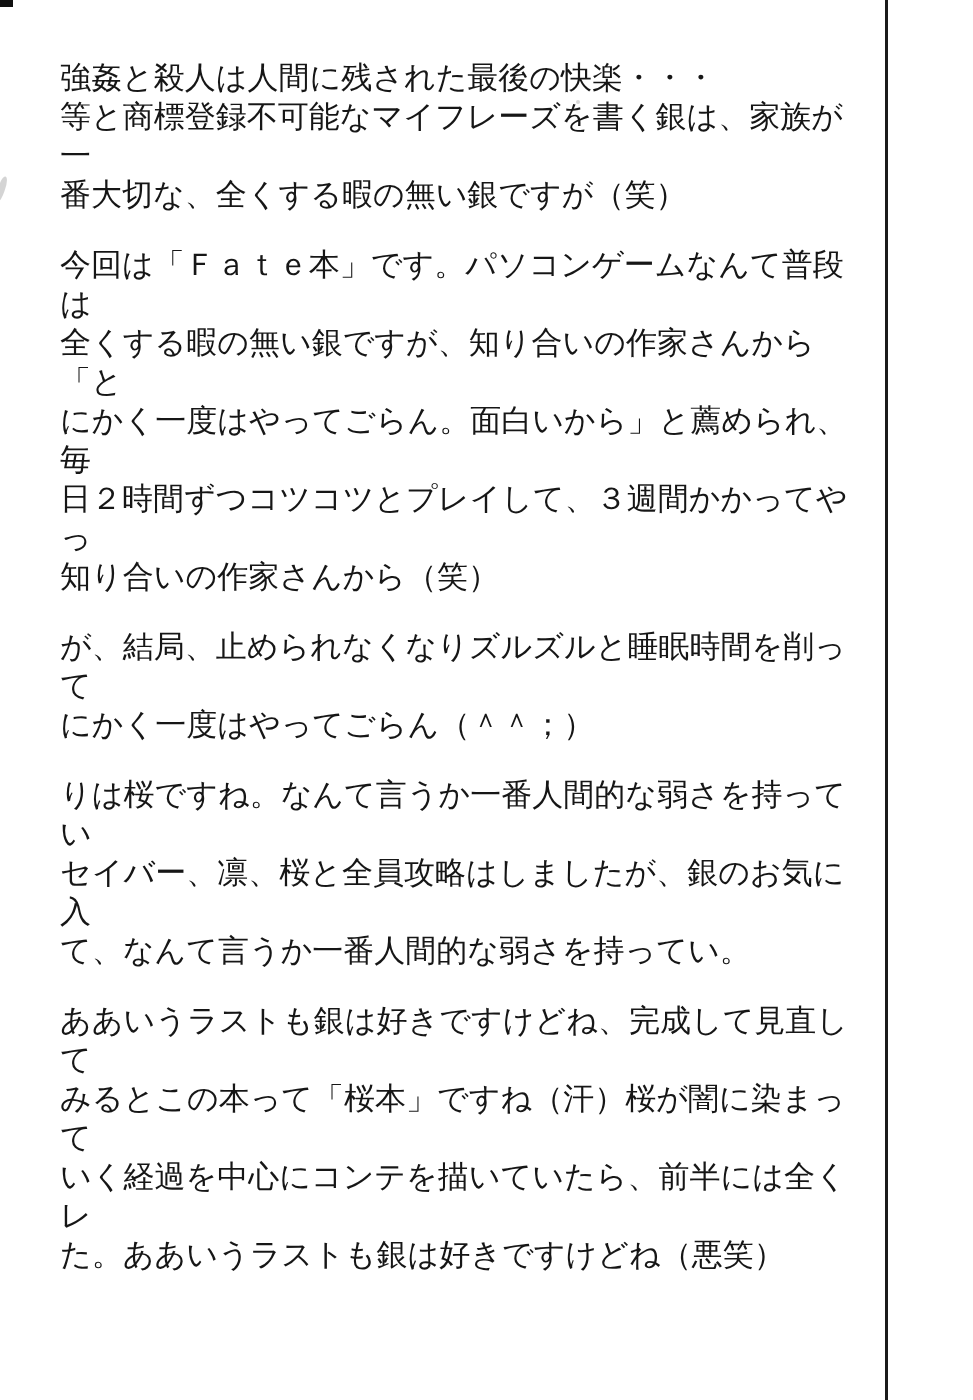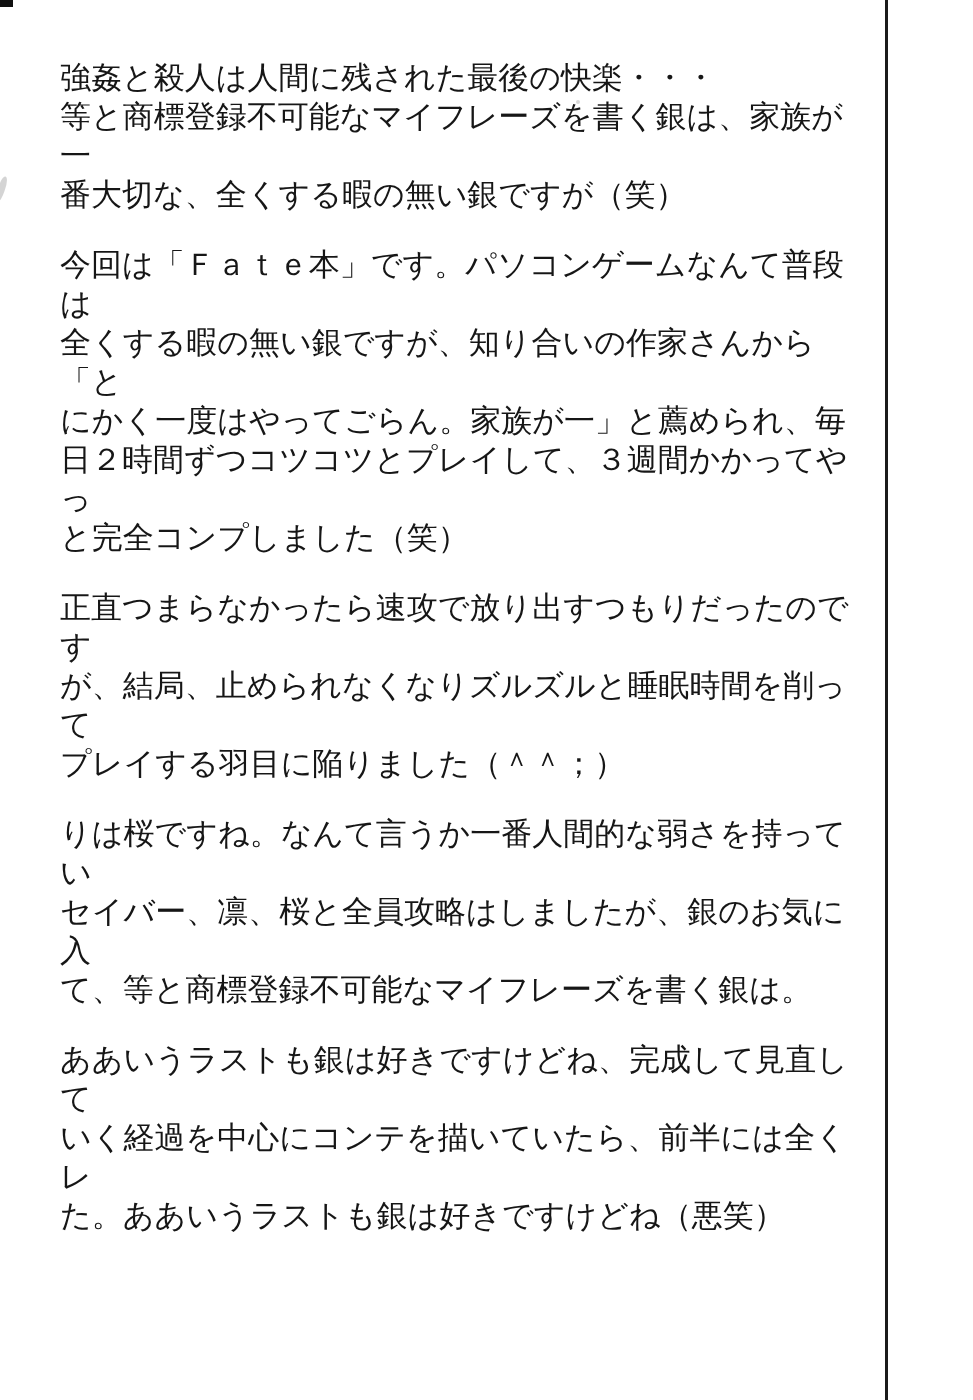--- a/index.html
+++ b/index.html
@@ -86,37 +86,37 @@
 
     <p class="para">
       <span class="line">強姦と殺人は人間に残された最後の快楽・・・</span>
       <span class="line">等と商標登録不可能なマイフレーズを書く銀は、家族が一</span>
       <span class="line">番大切な、全くする暇の無い銀ですが（笑）</span>
     </p>
 
     <p class="para">
       <span class="line">今回は「Ｆａｔｅ本」です。パソコンゲームなんて普段は</span>
       <span class="line">全くする暇の無い銀ですが、知り合いの作家さんから「と</span>
-      <span class="line">にかく一度はやってごらん。家族が一」と薦められ、毎</span>
+      <span class="line">にかく一度はやってごらん。面白いから」と薦められ、毎</span>
       <span class="line">日２時間ずつコツコツとプレイして、３週間かかってやっ</span>
-      <span class="line">と完全コンプしました（笑）</span>
+      <span class="line">知り合いの作家さんから（笑）</span>
     </p>
 
     <p class="para">
-      <span class="line">正直つまらなかったら速攻で放り出すつもりだったのです</span>
       <span class="line">が、結局、止められなくなりズルズルと睡眠時間を削って</span>
-      <span class="line">プレイする羽目に陥りました（＾＾；）</span>
+      <span class="line">にかく一度はやってごらん（＾＾；）</span>
     </p>
 
     <p class="para">
       <span class="line">りは桜ですね。なんて言うか一番人間的な弱さを持ってい</span>
       <span class="line">セイバー、凛、桜と全員攻略はしましたが、銀のお気に入</span>
-      <span class="line">て、等と商標登録不可能なマイフレーズを書く銀は。</span>
+      <span class="line">て、なんて言うか一番人間的な弱さを持ってい。</span>
     </p>
 
     <p class="para">
       <span class="line">ああいうラストも銀は好きですけどね、完成して見直して</span>
+      <span class="line">みるとこの本って「桜本」ですね（汗）桜が闇に染まって</span>
       <span class="line">いく経過を中心にコンテを描いていたら、前半には全くレ</span>
       <span class="line">た。ああいうラストも銀は好きですけどね（悪笑）</span>
     </p>
 
   </div>
 </div>
 
 </body></html>

